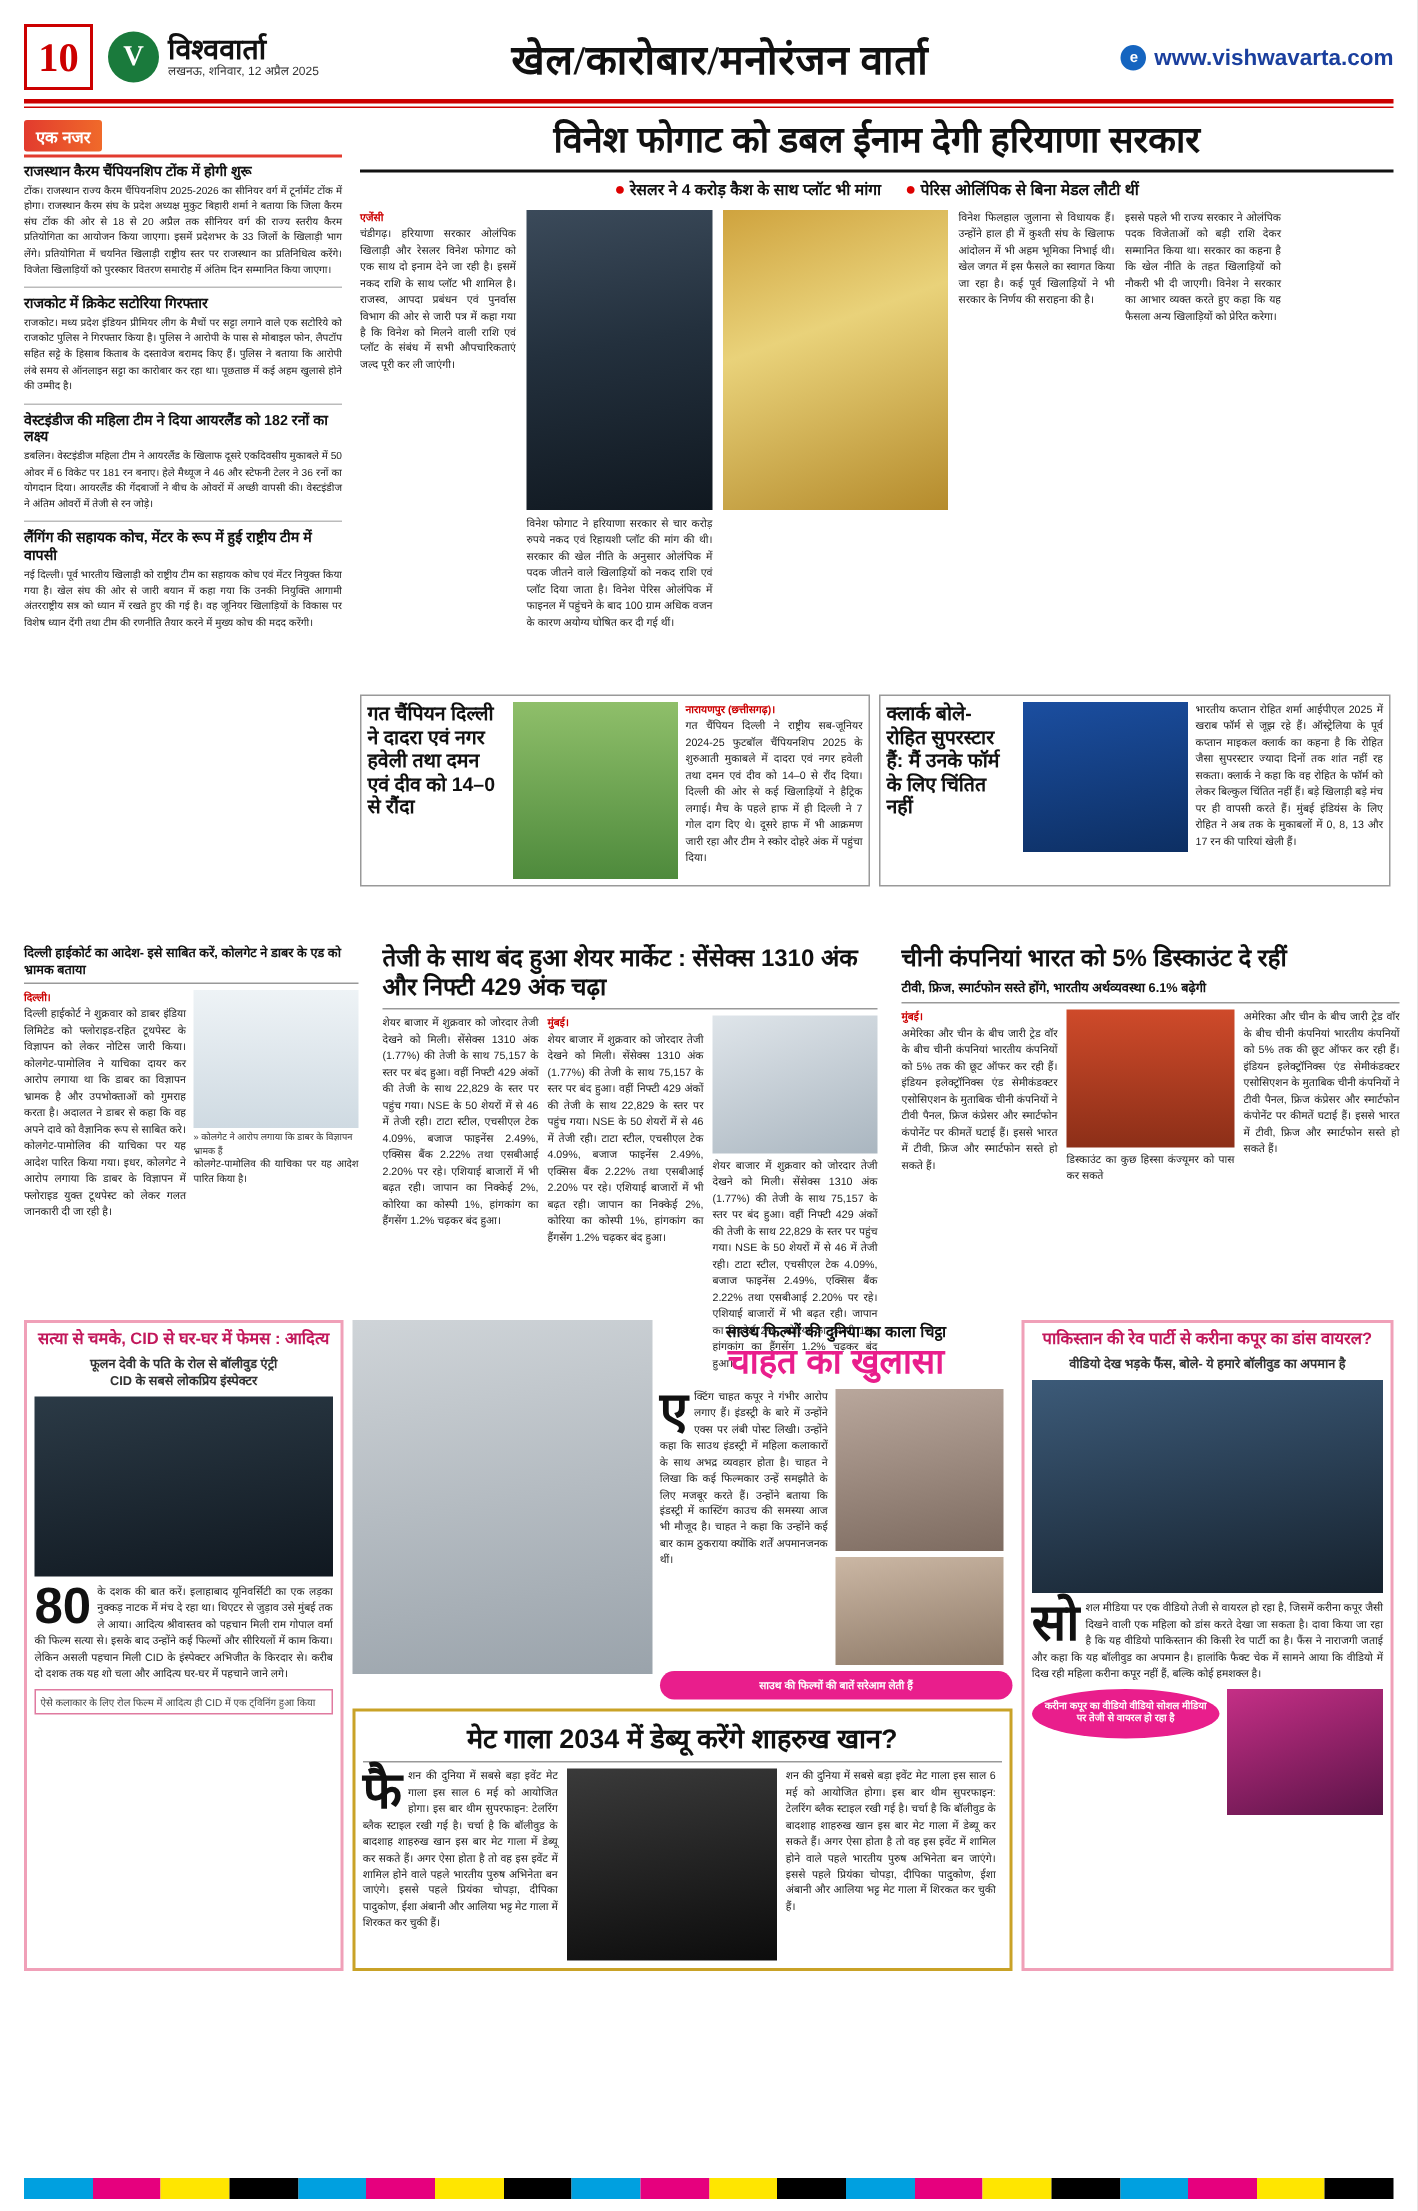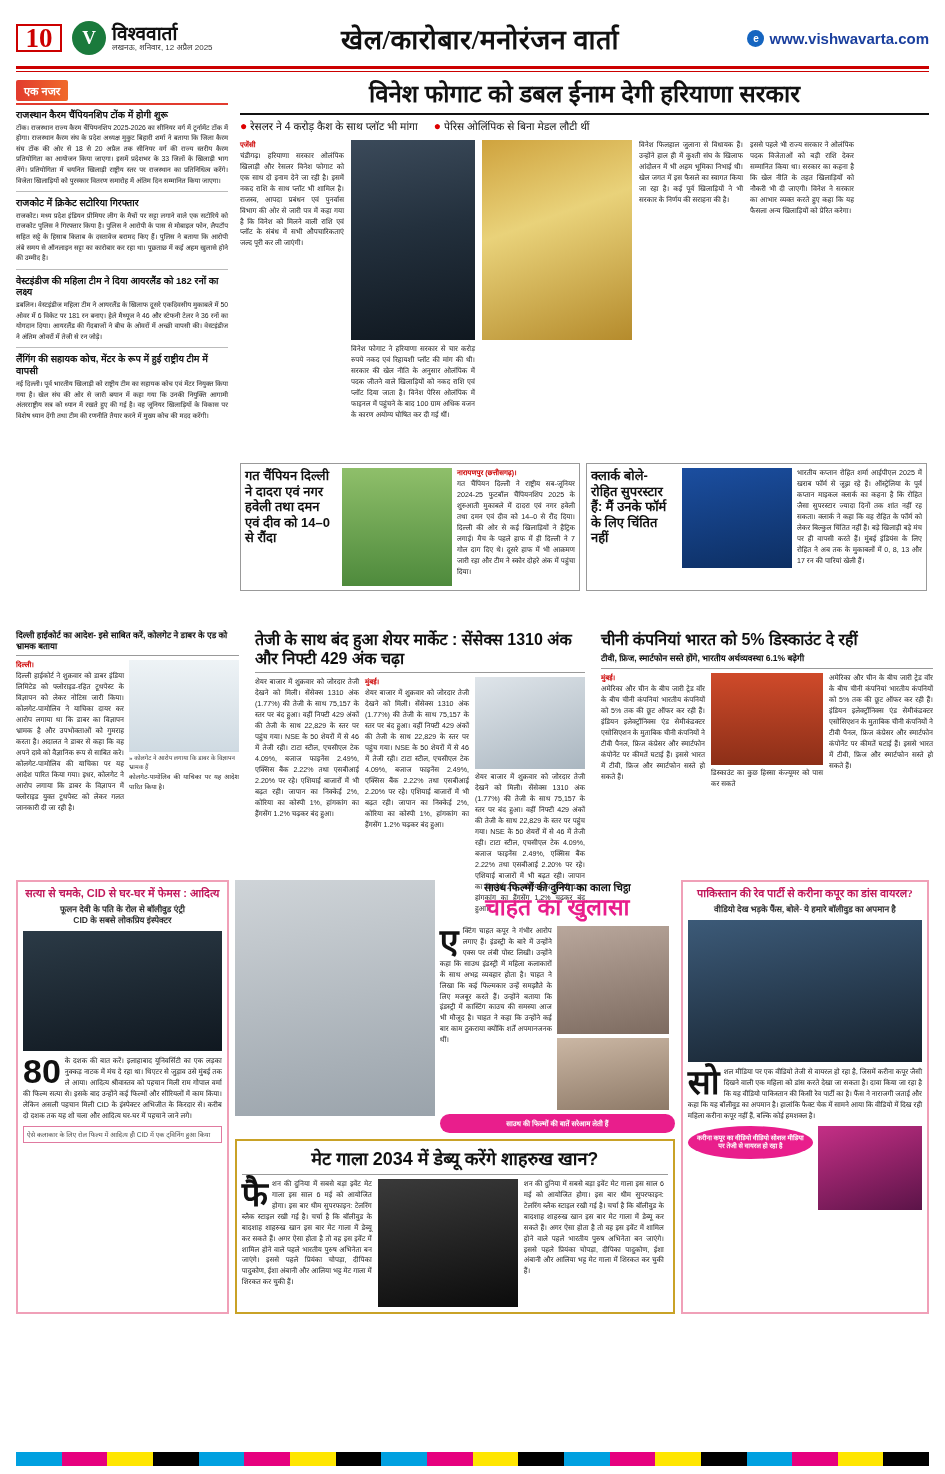--- a/index.html
+++ b/index.html
@@ -5,21 +5,21 @@
   * { box-sizing: border-box; }
   html, body { margin:0; padding:0; background:#d8d8d8; }
   body { font-family:"Liberation Sans", sans-serif; }
   .page {
     width:945px; height:1474px; background:#fff; position:relative;
     margin:0 auto; overflow:hidden;
   }
   
   .masthead { position:absolute; left:16px; top:14px; width:913px; height:48px; display:flex; align-items:center; }
   .pageno {
-    width:46px; height:28px; border:2px solid #c00; color:#c00;
+    width:46px; height:44px; border:2px solid #c00; color:#c00;
     font-size:27px; font-weight:bold; display:flex; align-items:center; justify-content:center;
     font-family:"Liberation Serif", serif;
   }
   .logo-wrap { display:flex; align-items:center; margin-left:10px; }
   .logo-mark {
     width:34px; height:34px; border-radius:50%; background:#1a7a3c;
     color:#fff; display:flex; align-items:center; justify-content:center;
     font-size:19px; font-weight:bold; font-family:"Liberation Serif", serif;
   }
   .logo-text { margin-left:6px; line-height:1.05; }
@@ -51,21 +51,21 @@
   .rail-item h3 { font-size:9.5px; font-weight:bold; margin:0 0 2px 0; color:#111; line-height:1.25; }
   .rail-item .col-text { font-size:6.8px; }
 
   
   .lead { position:absolute; left:240px; top:80px; width:689px; }
   .lead h1 {
     margin:0; font-size:24px; font-weight:bold; color:#111; text-align:center; line-height:1.15;
     font-family:"Liberation Sans", sans-serif;
   }
   .lead-rule { height:2px; background:#111; margin:5px 0 4px 0; }
-  .lead-sub { display:flex; justify-content:flex-start; gap:16px; font-size:10.5px; font-weight:normal; color:#111; }
+  .lead-sub { display:flex; justify-content:center; gap:16px; font-size:10.5px; font-weight:bold; color:#111; }
   .bullet { color:#d00; font-size:12px; margin-right:3px; }
   .lead-body { display:flex; gap:7px; margin-top:7px; }
   .lead-col { width:104px; }
   .photo { background:#cfd6dd; position:relative; overflow:hidden; }
   .cap { font-size:6.2px; color:#333; padding:1px 0; }
 
   
   .ph-wrestler { background:linear-gradient(170deg,#3b4a5a 0%,#23303d 45%,#101820 100%); }
   .ph-vinesh2  { background:linear-gradient(160deg,#cfa33e 0%,#e9d27a 40%,#b58b2c 100%); }
   .ph-football { background:linear-gradient(180deg,#8fbf6a 0%,#4e8a3c 100%); }
@@ -90,21 +90,21 @@
   .band { position:absolute; left:16px; top:630px; width:913px; display:flex; gap:8px; }
   .band-col { }
   .band h2 { margin:0 0 4px 0; font-size:16px; font-weight:bold; color:#111; line-height:1.2; }
   .divider-v { width:1px; background:#bbb; }
   .hr-thin { height:1px; background:#999; margin:4px 0; }
 
   
   .ent { position:absolute; left:16px; top:880px; width:913px; display:flex; gap:6px; }
   .ent-left { width:228px; border:2px solid #f0a0b8; padding:5px; }
   .ent-mid  { width:440px; }
-  .ent-right{ width:266px; border:2px solid #f0a0b8; padding:5px;font-family:Liberation Serif, serif; }
+  .ent-right{ width:266px; border:2px solid #f0a0b8; padding:5px; }
   .pink-h { font-size:11px; font-weight:bold; color:#c2185b; line-height:1.25; text-align:center; }
   .pink-sub { font-size:8.5px; font-weight:bold; color:#333; text-align:center; line-height:1.3; }
   .big-drop { float:left; font-size:34px; font-weight:bold; line-height:.8; padding:2px 4px 0 0; color:#111; }
   .srk-box { border:2px solid #c9a227; margin-top:6px; padding:5px; }
   .srk-h { font-size:18px; font-weight:bold; text-align:center; color:#111; }
 
   
   .colorbar { position:absolute; left:16px; bottom:8px; width:913px; height:14px; display:flex; }
   .colorbar div { flex:1; }
 </style>

